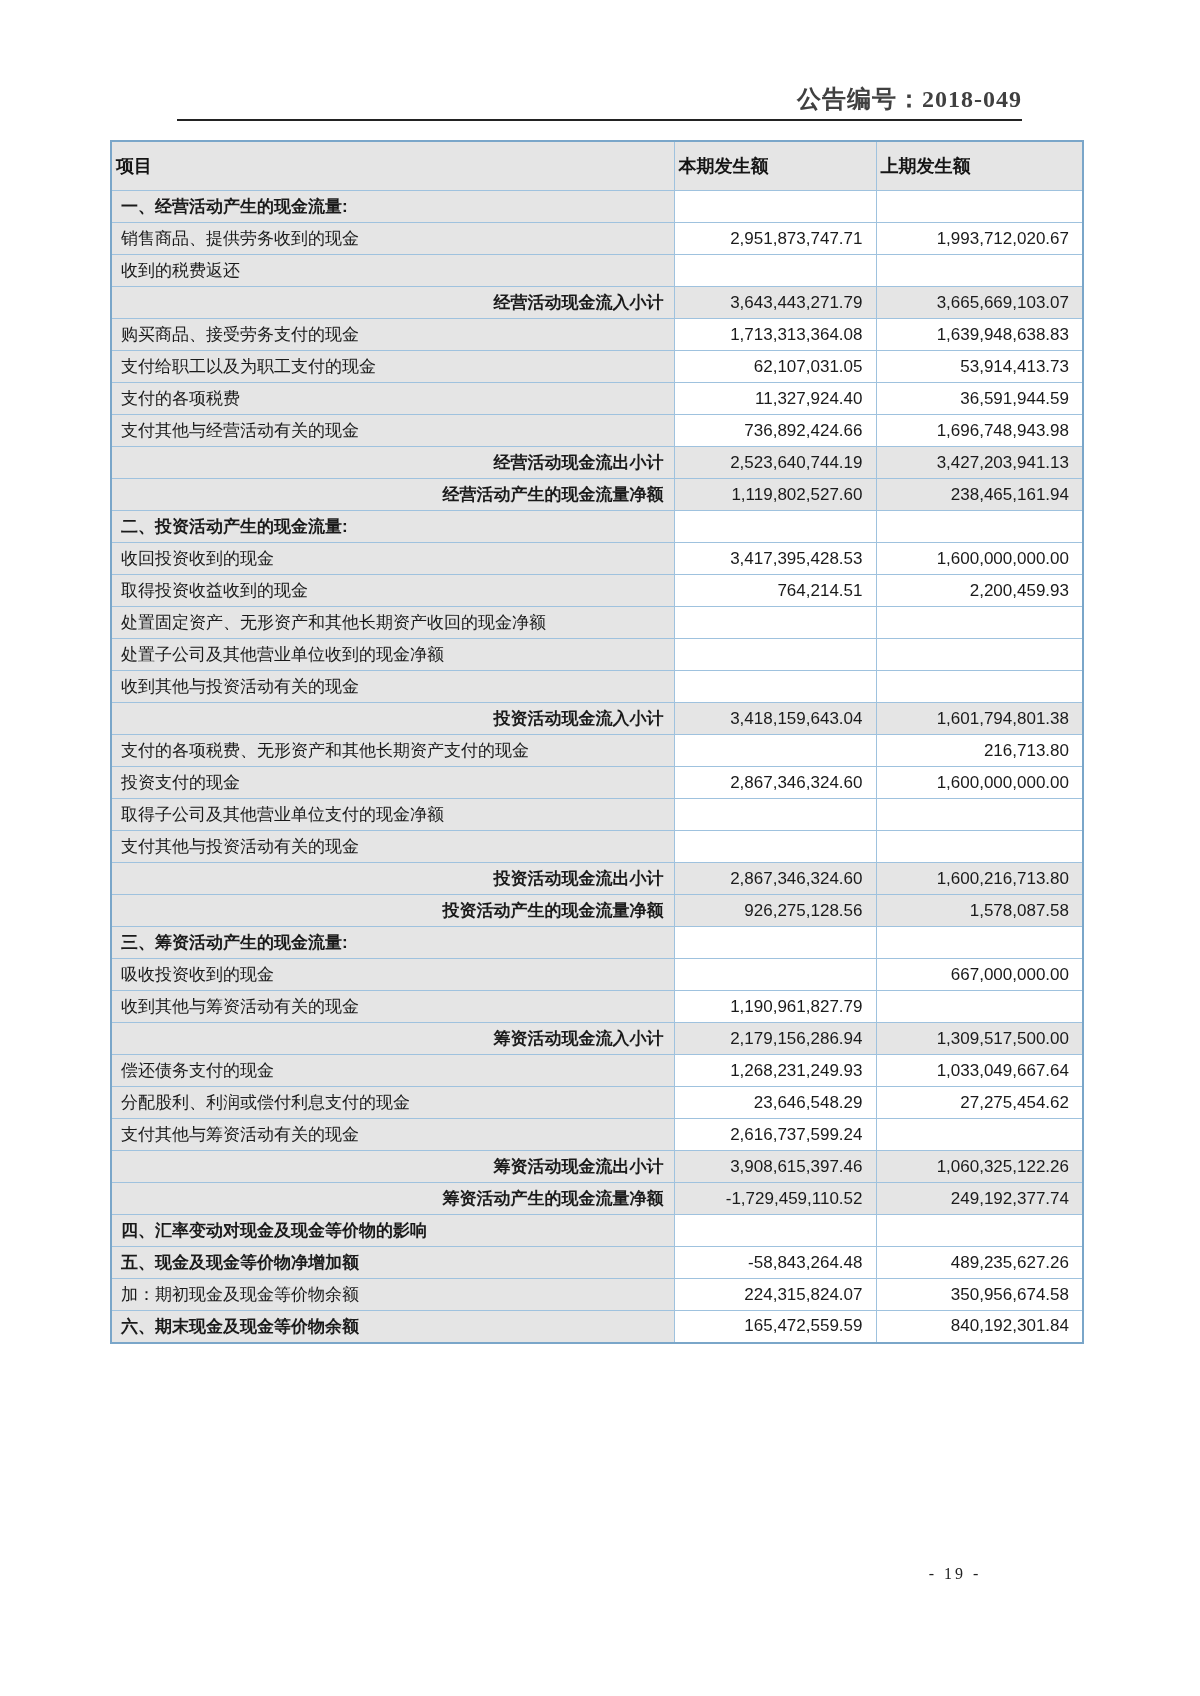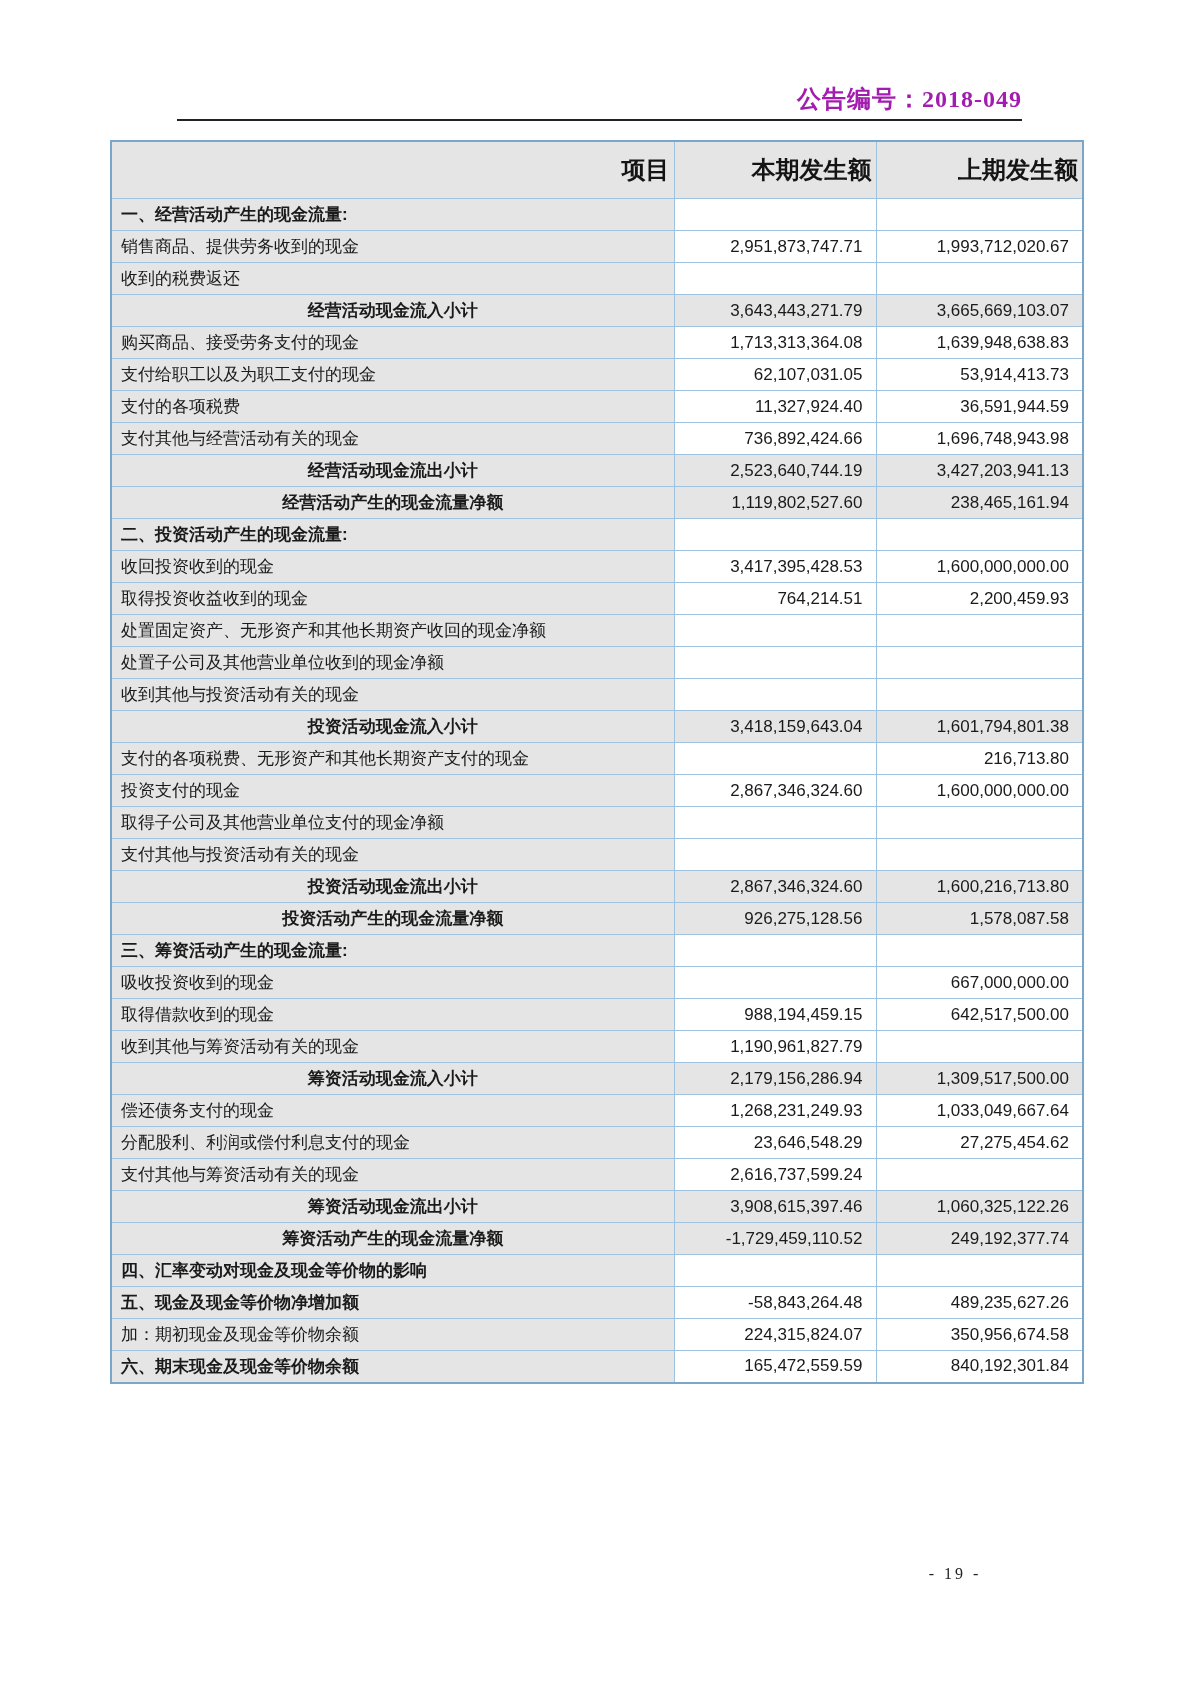--- a/index.html
+++ b/index.html
@@ -15,21 +15,21 @@
     background: #ffffff;
     overflow: hidden;
   }
   .announcement {
     position: absolute;
     top: 83px; left: 0;
     width: 1022px;
     text-align: right;
     font-size: 24px;
     font-weight: bold;
-    color: #a21caf;
+    color: #404040;
     font-family: "Liberation Serif", "DejaVu Serif", serif;
     letter-spacing: 1px;
   }
   .header-rule {
     position: absolute;
     top: 119px; left: 177px;
     width: 845px; height: 2px;
     background: #232323;
   }
   table.cf-table {
@@ -44,24 +44,24 @@
   col.c2 { width: 202px; }
   col.c3 { width: 207px; }
   th, td {
     border: 1px solid #9fc2de;
     overflow: hidden;
     white-space: nowrap;
   }
   th {
     background: #e5e5e5;
     height: 28px;
-    font-size: 24px;
+    font-size: 18px;
     font-weight: bold;
     color: #141414;
-    text-align: right;
+    text-align: left;
     padding: 12px 4px;
   }
   td {
     height: 32px;
     font-size: 17px;
     color: #1a1a1a;
   }
   td.label {
     background: #e5e5e5;
     text-align: left;
@@ -71,22 +71,22 @@
   td.num {
     background: #ffffff;
     text-align: right;
     padding: 0 13px 0 4px;
     font-size: 17px;
   }
   tr.row-section td.label { font-weight: bold; }
   tr.row-subtotal td { background: #e5e5e5; }
   tr.row-subtotal td.label {
     font-weight: bold;
-    text-align: center;
-    padding: 0 2px;
+    text-align: right;
+    padding: 0 10px;
   }
   .page-number {
     position: absolute;
     top: 1565px; left: 855px;
     width: 200px;
     text-align: center;
     font-size: 16px;
     color: #222222;
     font-family: "Liberation Serif", "DejaVu Serif", serif;
     letter-spacing: 3px;
@@ -234,25 +234,20 @@
           <td class="label">三、筹资活动产生的现金流量:</td>
           <td class="num"></td>
           <td class="num"></td>
         </tr>
         <tr class="row-item">
           <td class="label">吸收投资收到的现金</td>
           <td class="num"></td>
           <td class="num">667,000,000.00</td>
         </tr>
         <tr class="row-item">
-          <td class="label">取得借款收到的现金</td>
-          <td class="num">988,194,459.15</td>
-          <td class="num">642,517,500.00</td>
-        </tr>
-        <tr class="row-item">
           <td class="label">收到其他与筹资活动有关的现金</td>
           <td class="num">1,190,961,827.79</td>
           <td class="num"></td>
         </tr>
         <tr class="row-subtotal">
           <td class="label">筹资活动现金流入小计</td>
           <td class="num">2,179,156,286.94</td>
           <td class="num">1,309,517,500.00</td>
         </tr>
         <tr class="row-item">

